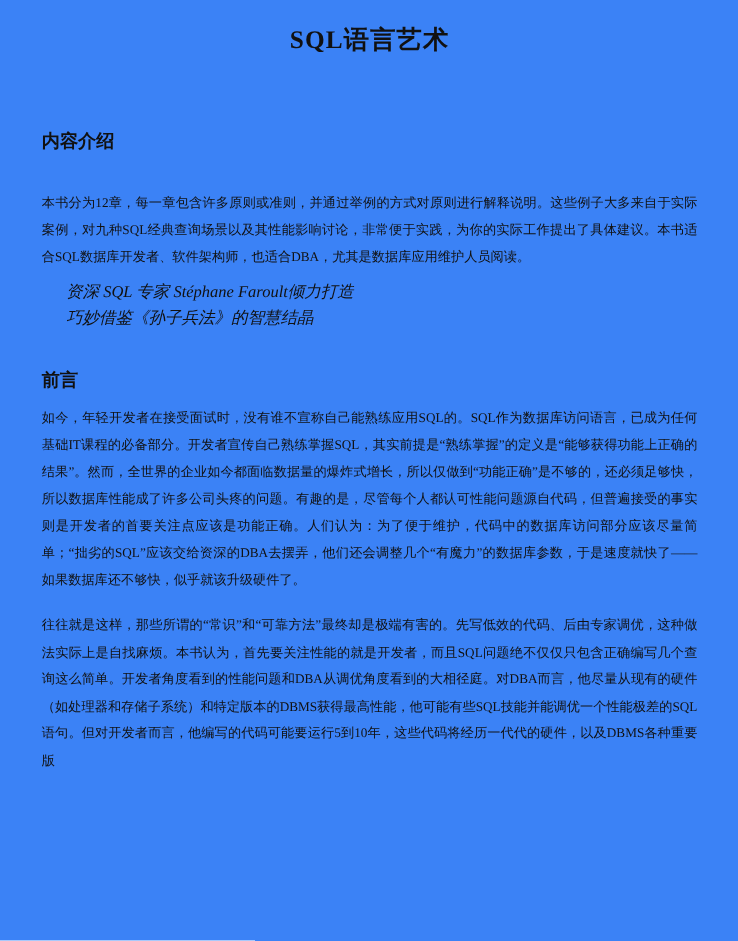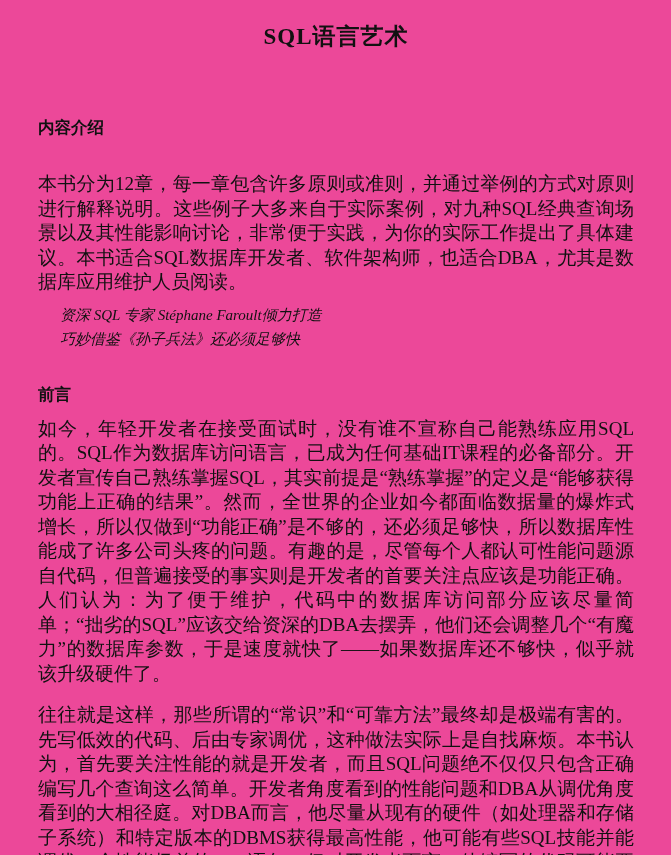--- a/index.html
+++ b/index.html
@@ -5,21 +5,21 @@
   html, body {
     margin: 0;
     padding: 0;
     background: #ffffff;
   }
   .page {
     position: relative;
     width: 671px;
     height: 855px;
     margin: 0 auto;
-    background: #ec4899;
+    background: #3b82f6;
     color: #111111;
     font-family: "Liberation Serif", "DejaVu Serif", serif;
     overflow: hidden;
     box-sizing: border-box;
     padding: 22px 37px 0 38px;
   }
   .doc-title {
     margin: 0 0 0 0;
     text-align: center;
     font-size: 23px;
@@ -28,27 +28,26 @@
     line-height: 30px;
   }
   .section-heading {
     margin: 0;
     font-size: 16.5px;
     font-weight: 700;
     line-height: 22px;
   }
   .intro-heading-wrap {
     margin-top: 66px;
-    font-family: Liberation Mono, monospace;
   }
   .intro-paragraph {
     margin: 32px 0 0 0;
   }
   .body-text {
-    font-size: 19px;
+    font-size: 12px;
     line-height: 24.5px;
     text-align: justify;
     text-justify: inter-ideograph;
   }
   .highlights {
     list-style: none;
     margin: 8px 0 0 0;
     padding: 0 0 0 22px;
   }
   .highlights li {
@@ -75,21 +74,21 @@
 
   <section>
     <div class="intro-heading-wrap">
       <h2 class="section-heading">内容介绍</h2>
     </div>
 
     <p class="body-text intro-paragraph">本书分为12章，每一章包含许多原则或准则，并通过举例的方式对原则进行解释说明。这些例子大多来自于实际案例，对九种SQL经典查询场景以及其性能影响讨论，非常便于实践，为你的实际工作提出了具体建议。本书适合SQL数据库开发者、软件架构师，也适合DBA，尤其是数据库应用维护人员阅读。</p>
 
     <ul class="highlights">
       <li>资深 SQL 专家 Stéphane Faroult倾力打造</li>
-      <li>巧妙借鉴《孙子兵法》还必须足够快</li>
+      <li>巧妙借鉴《孙子兵法》的智慧结晶</li>
     </ul>
   </section>
 
   <section>
     <div class="preface-heading-wrap">
       <h2 class="section-heading">前言</h2>
     </div>
 
 
     <p class="body-text preface-paragraph">如今，年轻开发者在接受面试时，没有谁不宣称自己能熟练应用SQL的。SQL作为数据库访问语言，已成为任何基础IT课程的必备部分。开发者宣传自己熟练掌握SQL，其实前提是“熟练掌握”的定义是“能够获得功能上正确的结果”。然而，全世界的企业如今都面临数据量的爆炸式增长，所以仅做到“功能正确”是不够的，还必须足够快，所以数据库性能成了许多公司头疼的问题。有趣的是，尽管每个人都认可性能问题源自代码，但普遍接受的事实则是开发者的首要关注点应该是功能正确。人们认为：为了便于维护，代码中的数据库访问部分应该尽量简单；“拙劣的SQL”应该交给资深的DBA去摆弄，他们还会调整几个“有魔力”的数据库参数，于是速度就快了——如果数据库还不够快，似乎就该升级硬件了。</p>

